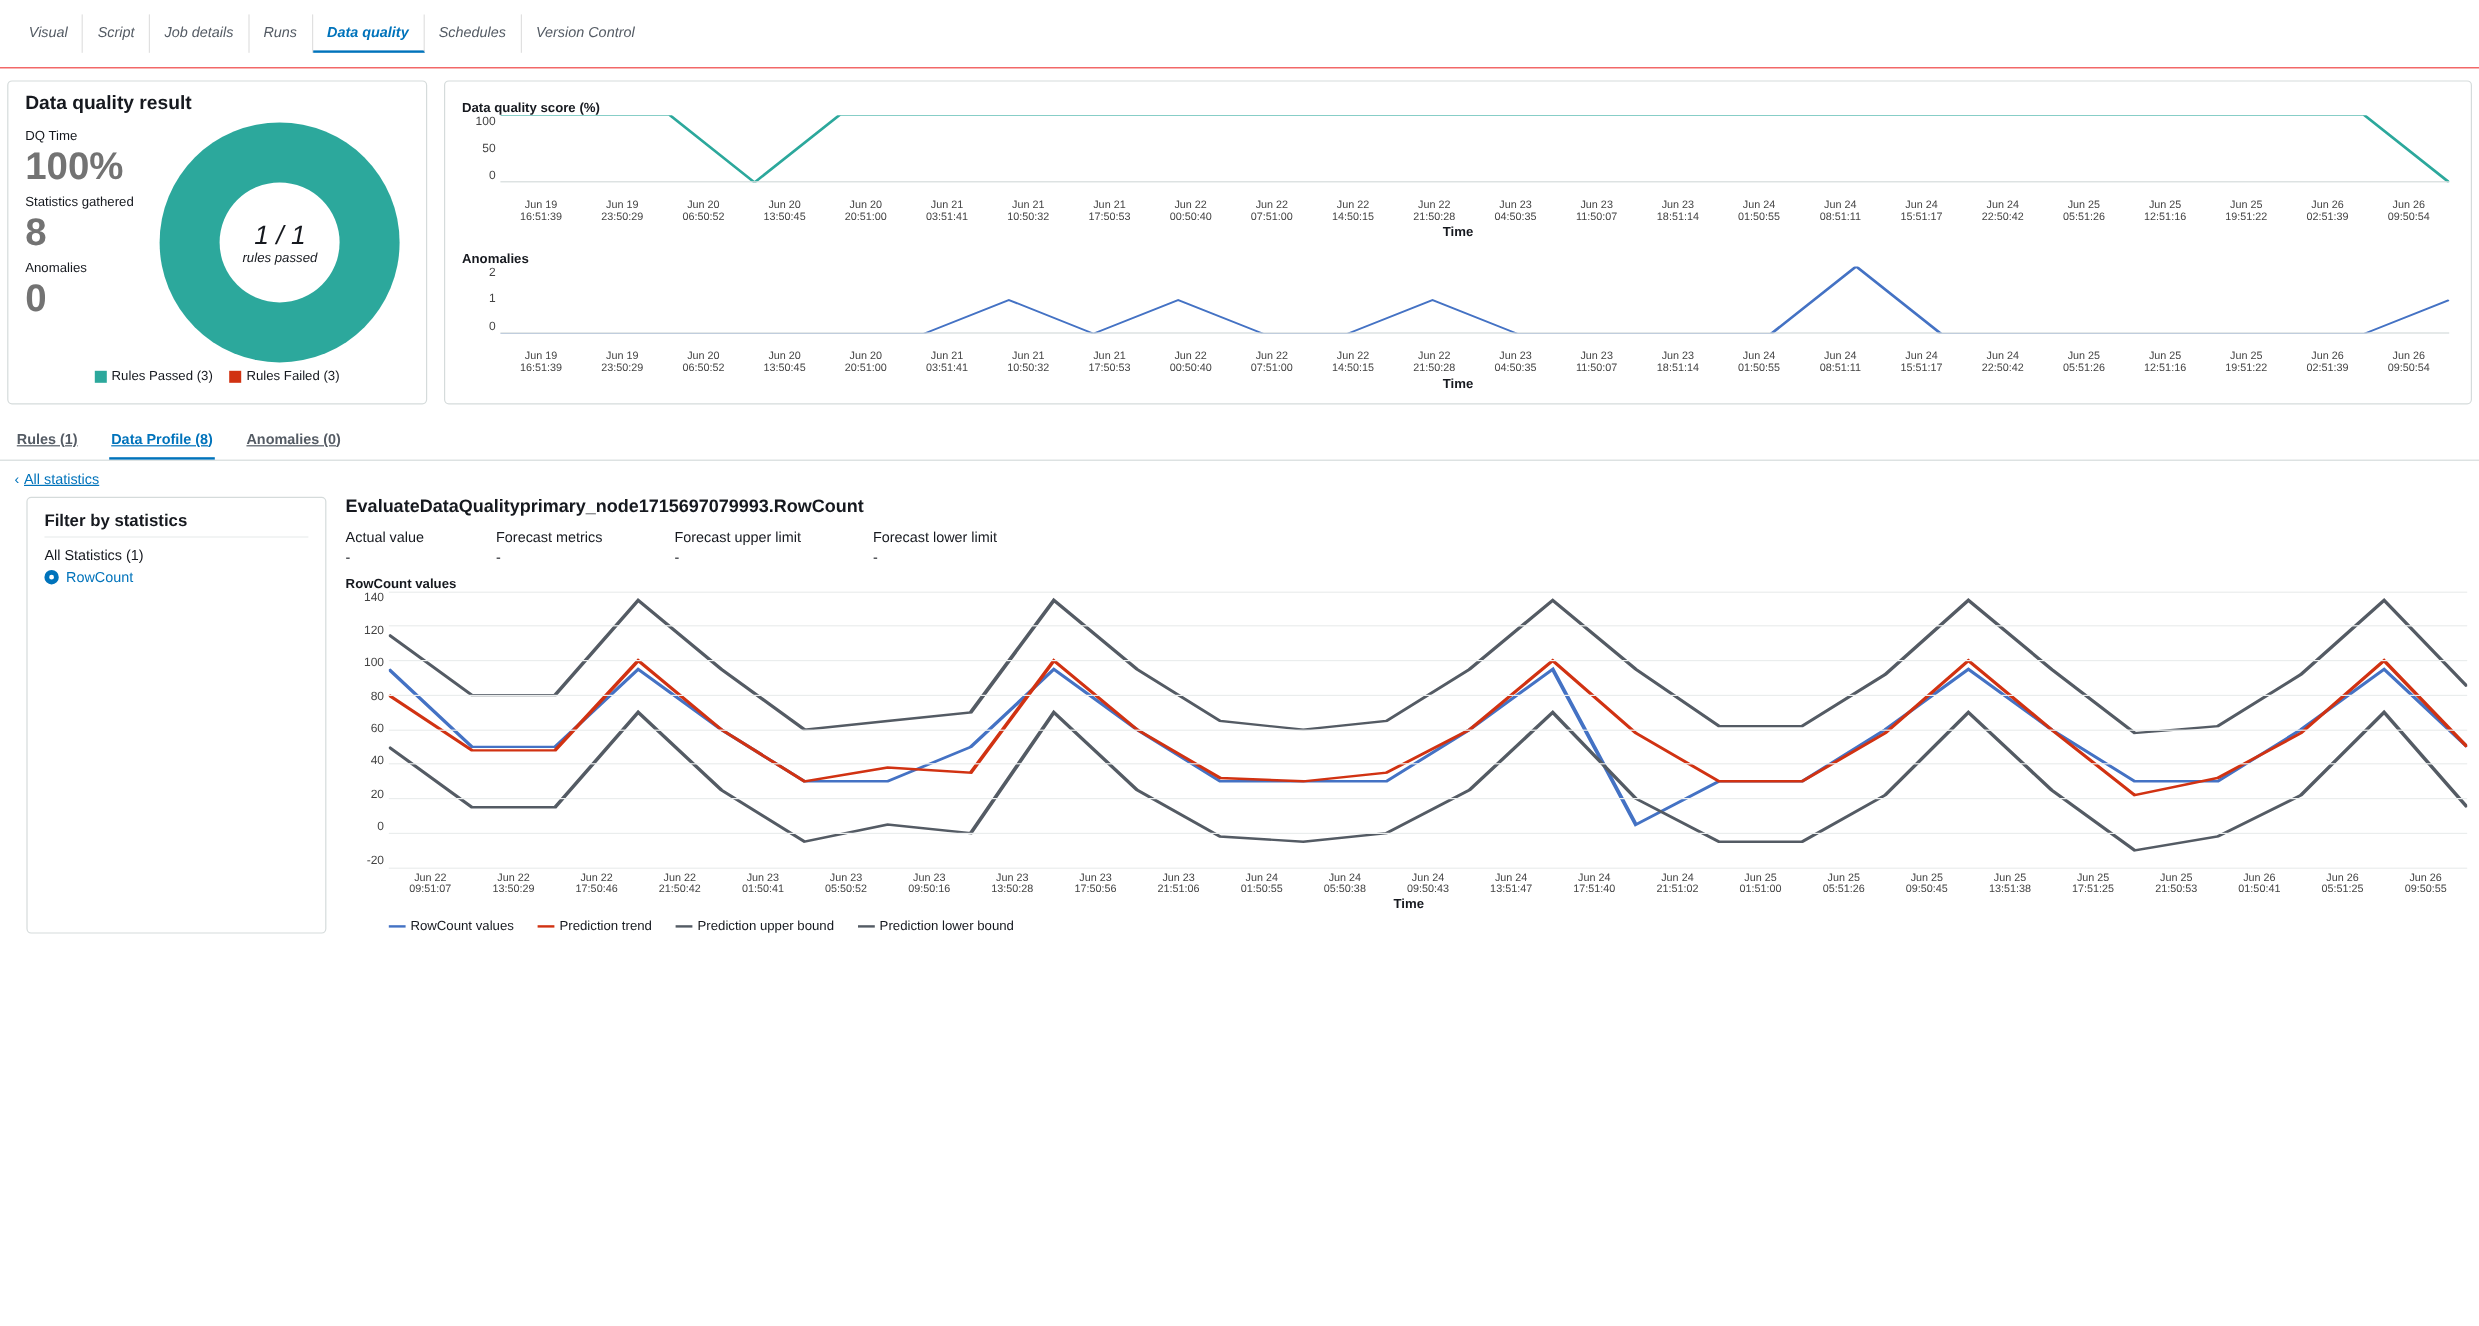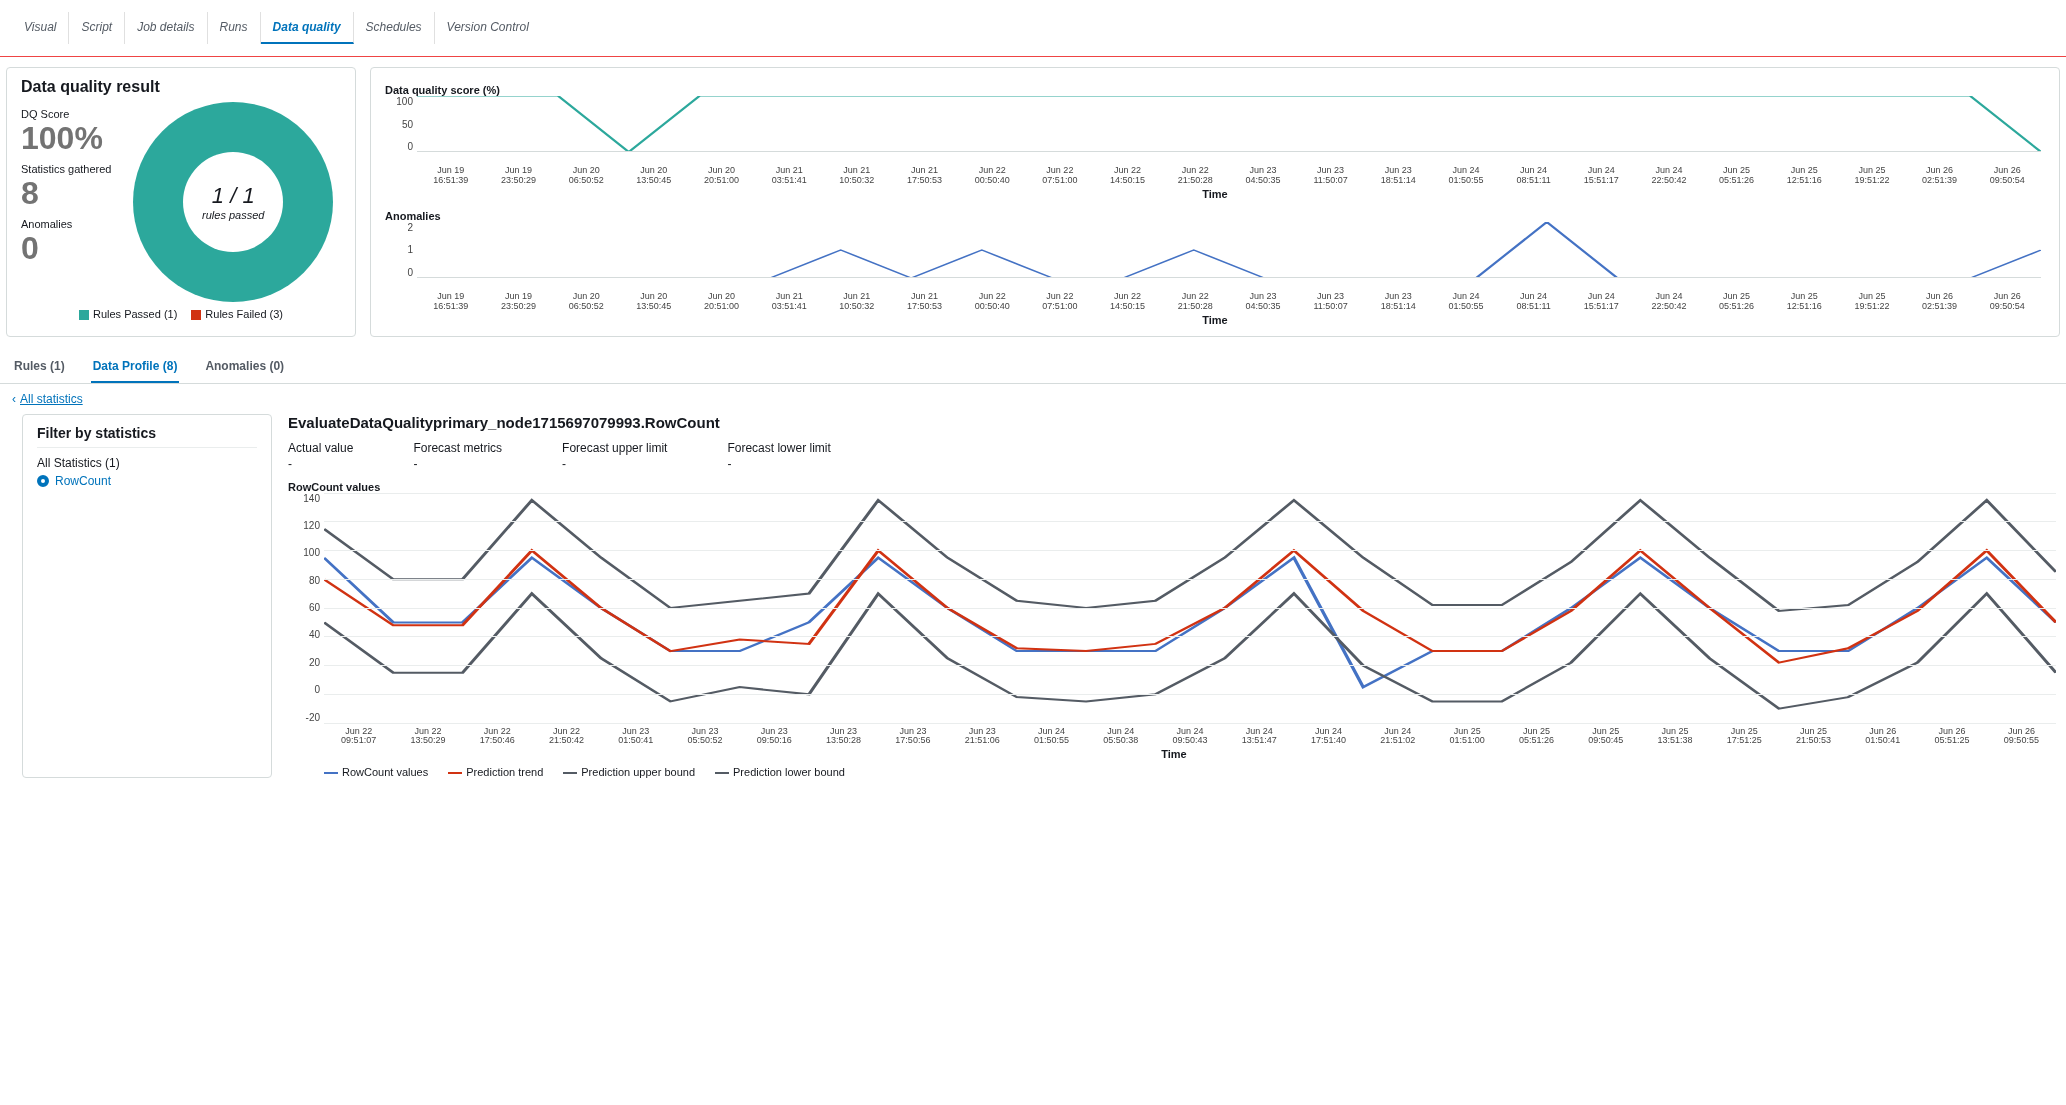--- a/index.html
+++ b/index.html
@@ -42,21 +42,21 @@
   .yaxis { position:absolute; left:0; top:0; bottom:14px; width:28px; display:flex; flex-direction:column; justify-content:space-between; text-align:right; font-size:10px; color:#444;}
   .plot { position:absolute; left:32px; right:4px; top:0; bottom:14px; }
   .baseline { position:absolute; left:0; right:0; bottom:0; height:1px; background:#d5dbdb; }
   .xaxis { display:flex; font-size:9px; color:#444; margin-left:32px; margin-right:4px; }
   .xaxis .tick { flex:1; text-align:center; line-height:1.1; }
   .time-label { text-align:center; font-weight:700; font-size:11px; margin-top:2px; }
   svg { width:100%; height:100%; }
 
   
   .sub-tabs { display:flex; gap:24px; border-bottom:1px solid #d5dbdb; padding:0 12px; margin-top:4px; }
-  .sub-tab { padding:8px 2px; cursor:pointer; color:#545b64; font-weight:700; font-size:12px; }
+  .sub-tab { padding:8px 2px; cursor:pointer; color:#545b64; font-weight:700; font-size:12px;text-decoration:underline; }
   .sub-tab.active { color:#0073bb; border-bottom:2px solid #0073bb; }
 
   .back-link { display:inline-flex; align-items:center; gap:4px; color:#0073bb; padding:8px 12px; cursor:pointer; font-size:12px; }
   .back-link span.txt { text-decoration: underline; }
 
   .profile-row { display:flex; gap:16px; padding:0 6px 20px 22px; }
   .filter-card { width:250px; }
   .filter-title { font-size:14px; font-weight:700; margin-bottom:4px; }
   .filter-body { border-top:1px solid #eaeded; padding-top:8px; margin-top:6px; font-size:12px; }
   .radio-row { display:flex; align-items:center; gap:6px; margin-top:4px; color:#0073bb; }
@@ -90,37 +90,37 @@
     <div class="top-tab">Schedules</div>
     <div class="top-tab">Version Control</div>
   </div>
 
 
 <div class="main-row">
   <div class="card dq-result">
     <div class="dq-title">Data quality result</div>
     <div class="dq-left-side">
       <div class="dq-numbers">
-        <div class="label">DQ Score</div>
+        <div class="label">DQ Time</div>
         <div class="big">100%</div>
         <div class="label">Statistics gathered</div>
         <div class="big">8</div>
         <div class="label">Anomalies</div>
         <div class="big">0</div>
       </div>
       <div class="donut-wrap">
         <div class="donut"></div>
         <div class="donut-hole">
           <div class="donut-num">1 / 1</div>
           <div class="donut-sub">rules passed</div>
         </div>
       </div>
     </div>
     <div class="legend-row">
-      <span><span class="sw teal"></span><span>Rules Passed (1)</span></span>
+      <span><span class="sw teal"></span><span>Rules Passed (3)</span></span>
       <span><span class="sw red"></span><span>Rules Failed (3)</span></span>
     </div>
   </div>
 
   <div class="card dq-trend">
 
     <div class="chart-block">
       <div class="chart-title-sm">Data quality score (%)</div>
       <div class="chart-area">
         <div class="yaxis" id="score-yaxis">

